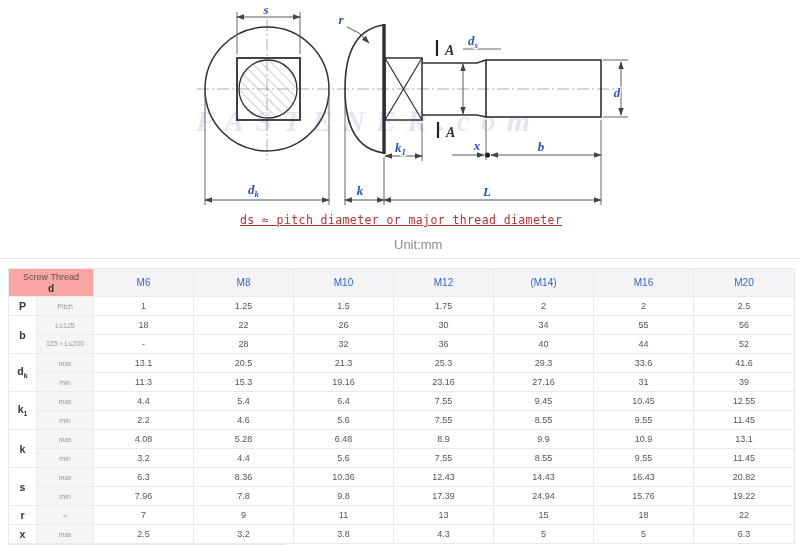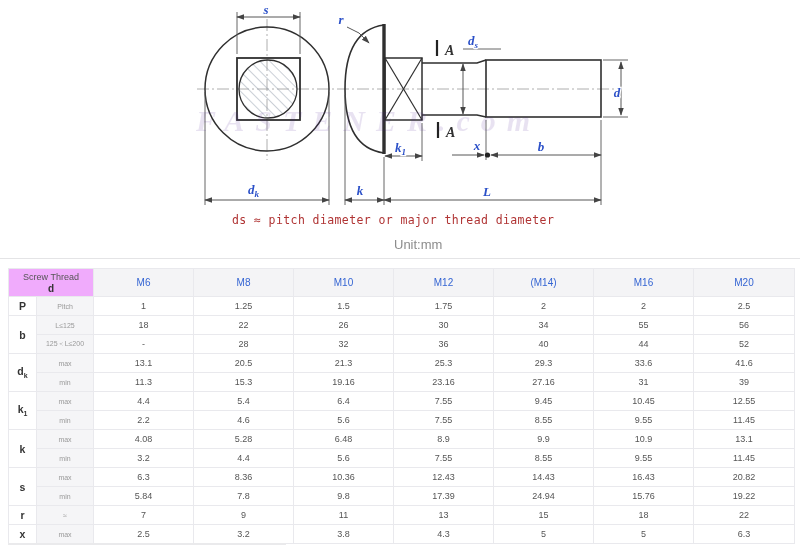--- a/index.html
+++ b/index.html
@@ -7,31 +7,31 @@
          font-family:"Liberation Sans",sans-serif;}
   
   .diagram{position:absolute;left:0;top:0;width:800px;height:265px;}
   .lbl{font:italic 700 13px "Liberation Serif",serif;fill:#2b50c8;
        paint-order:stroke;stroke:#fff;stroke-width:2.5px;}
   .lblA{font:italic 700 14px "Liberation Serif",serif;fill:#333;
         paint-order:stroke;stroke:#fff;stroke-width:2px;}
   .sub{font-size:9px;}
   .wm{position:absolute;left:196px;top:104px;font:italic 700 30px "Liberation Serif",serif;
       letter-spacing:11px;color:#4c1d95;opacity:0.12;white-space:nowrap;pointer-events:none;text-align:center;}
-  .note{position:absolute;left:232px;top:213px;font-family:"DejaVu Sans Mono",monospace;
-        font-size:11.5px;color:#b03434;letter-spacing:.4px;}
+  .note{position:absolute;left:240px;top:213px;font-family:"DejaVu Sans Mono",monospace;
+        font-size:11.5px;color:#b03434;letter-spacing:.4px;text-decoration:underline;}
   .unit{position:absolute;left:394px;top:237px;font-size:13px;color:#8c8c8c;}
   .divider{position:absolute;top:258px;left:0;width:800px;border-top:1px solid #e4e4e6;}
   
   .spec{position:absolute;top:268px;left:8px;width:787px;border-collapse:collapse;
         table-layout:fixed;background:#fff;}
   .spec th,.spec td{border:1px solid #e9e9ed;padding:0;text-align:center;
         vertical-align:middle;overflow:hidden;white-space:nowrap;}
   .spec thead th{height:27px;}
-  .corner{background:#f0abfc;}
+  .corner{background:#fca5a5;}
   .corner-l1{font-size:9px;color:#555;font-weight:400;line-height:11px;}
   .corner-l2{font-size:10px;color:#333;font-weight:700;line-height:11px;}
   .colh{background:#f4f4f6;color:#3565d3;font-size:10px;font-weight:400;}
   .spec tbody td{height:18px;}
   td.sym{font-size:10.5px;font-weight:700;color:#333;background:#fff;}
   td.sym .ssub{font-size:7px;font-weight:700;vertical-align:sub;}
   td.subl{background:#f5f5f7;color:#999;font-size:7px;}
   td.val{font-size:9px;color:#555;}
   .partial{position:absolute;top:543px;left:8px;width:278px;height:2px;background:#eaeaec;}
 </style>
@@ -254,21 +254,21 @@
           <td class="val">6.3</td>
           <td class="val">8.36</td>
           <td class="val">10.36</td>
           <td class="val">12.43</td>
           <td class="val">14.43</td>
           <td class="val">16.43</td>
           <td class="val">20.82</td>
         </tr>
         <tr>
           <td class="subl">min</td>
-          <td class="val">5.84</td>
+          <td class="val">7.96</td>
           <td class="val">7.8</td>
           <td class="val">9.8</td>
           <td class="val">17.39</td>
           <td class="val">24.94</td>
           <td class="val">15.76</td>
           <td class="val">19.22</td>
         </tr>
         <tr>
           <td class="sym" rowspan="1"><span>r</span></td>
           <td class="subl">≈</td>

